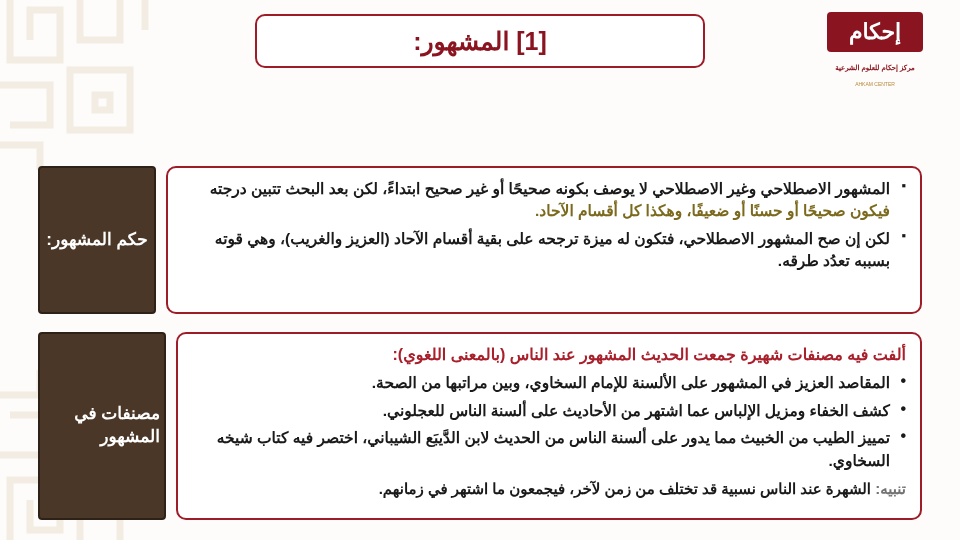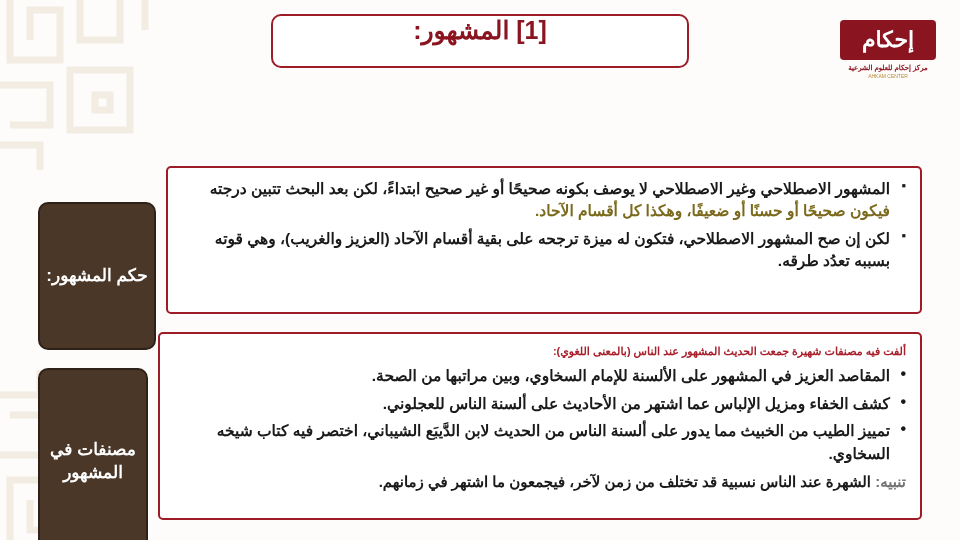--- a/index.html
+++ b/index.html
@@ -23,46 +23,47 @@
   }
   .corner-pattern.tl { top: 0; left: 0; }
   .corner-pattern.bl { bottom: 0; left: 0; }
 
   
   .title-box {
     position: absolute;
     top: 14px;
     left: 50%;
     transform: translateX(-50%);
-    width: 418px;
+    width: 450px;
     height: 54px;
     border: 2px solid #9d1c28;
     border-radius: 10px;
     background: #ffffff;
     display: flex;
-    align-items: flex-start;
+    align-items: center;
     justify-content: center;
   }
   .title-text {
     color: #8a1420;
     font-size: 25px;
     font-weight: bold;
     direction: rtl;
   }
 
   .logo {
     position: absolute;
     top: 10px;
-    right: 14px;
+    right: 27px;
     width: 116px;
     height: 78px;
     display: flex;
     flex-direction: column;
     align-items: center;
     justify-content: center;
+    gap: 8px;
   }
   .logo-mark {
     width: 96px;
     height: 40px;
     background: #8a1420;
     border-radius: 4px;
     color: #ffffff;
     font-size: 22px;
     font-weight: bold;
     display: flex;
@@ -84,49 +85,48 @@
 
   
   .block {
     position: absolute;
     display: flex;
     flex-direction: row;
     gap: 10px;
   }
   .block-body {
     border: 2px solid #9d1c28;
-    border-radius: 5px;
+    border-radius: 10px;
     background: #ffffff;
     padding: 10px 14px;
     direction: rtl;
   }
   .block-label {
     background: #4a3728;
     border: 2px solid #2e2118;
-    border-radius: 10px;
+    border-radius: 4px;
     color: #ffffff;
     font-size: 17px;
     font-weight: bold;
     display: flex;
     align-items: center;
     justify-content: center;
     text-align: center;
     line-height: 1.35;
     direction: rtl;
     padding: 4px;
-    margin-top: 36px;
   }
 
   #block1 { top: 166px; right: 38px; left: 38px; }
   #block1 .block-body { flex: 1; height: 148px; }
   #block1 .block-label { width: 118px; height: 148px; }
 
   #block2 { top: 332px; right: 38px; left: 38px; }
   #block2 .block-body { flex: 1; height: 188px; }
-  #block2 .block-label { width: 110px; height: 188px; }
+  #block2 .block-label { width: 128px; height: 188px; text-align: right; }
 
   ul.bullets {
     list-style: none;
     margin: 0;
     padding: 0;
   }
   ul.bullets li {
     position: relative;
     padding-right: 16px;
     margin-bottom: 5px;
@@ -148,21 +148,21 @@
     content: "\2022";
     font-size: 16px;
     top: -3px;
   }
 
   .c-dark   { color: #1a1a1a; }
   .c-olive  { color: #7b6a1e; }
   .c-crimson{ color: #737373; }
 
   .lead-line {
-    font-size: 11px;
+    font-size: 16px;
     font-weight: bold;
     color: #a8202c;
     text-align: right;
     margin: 0 0 6px 0;
     line-height: 1.4;
   }
   .note-line {
     font-size: 15px;
     font-weight: bold;
     color: #1a1a1a;

